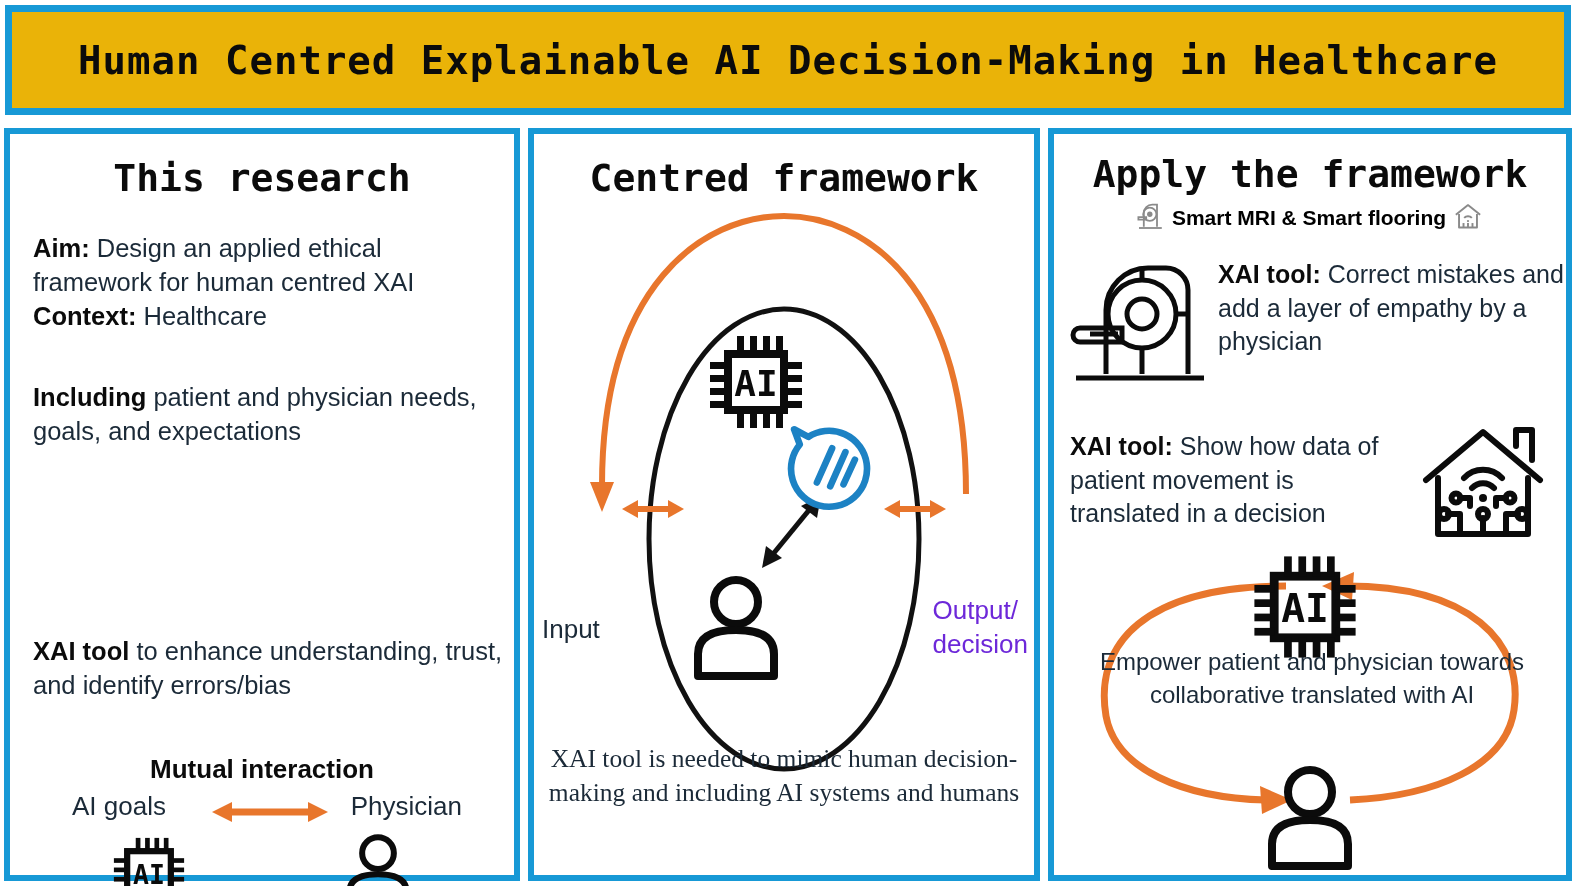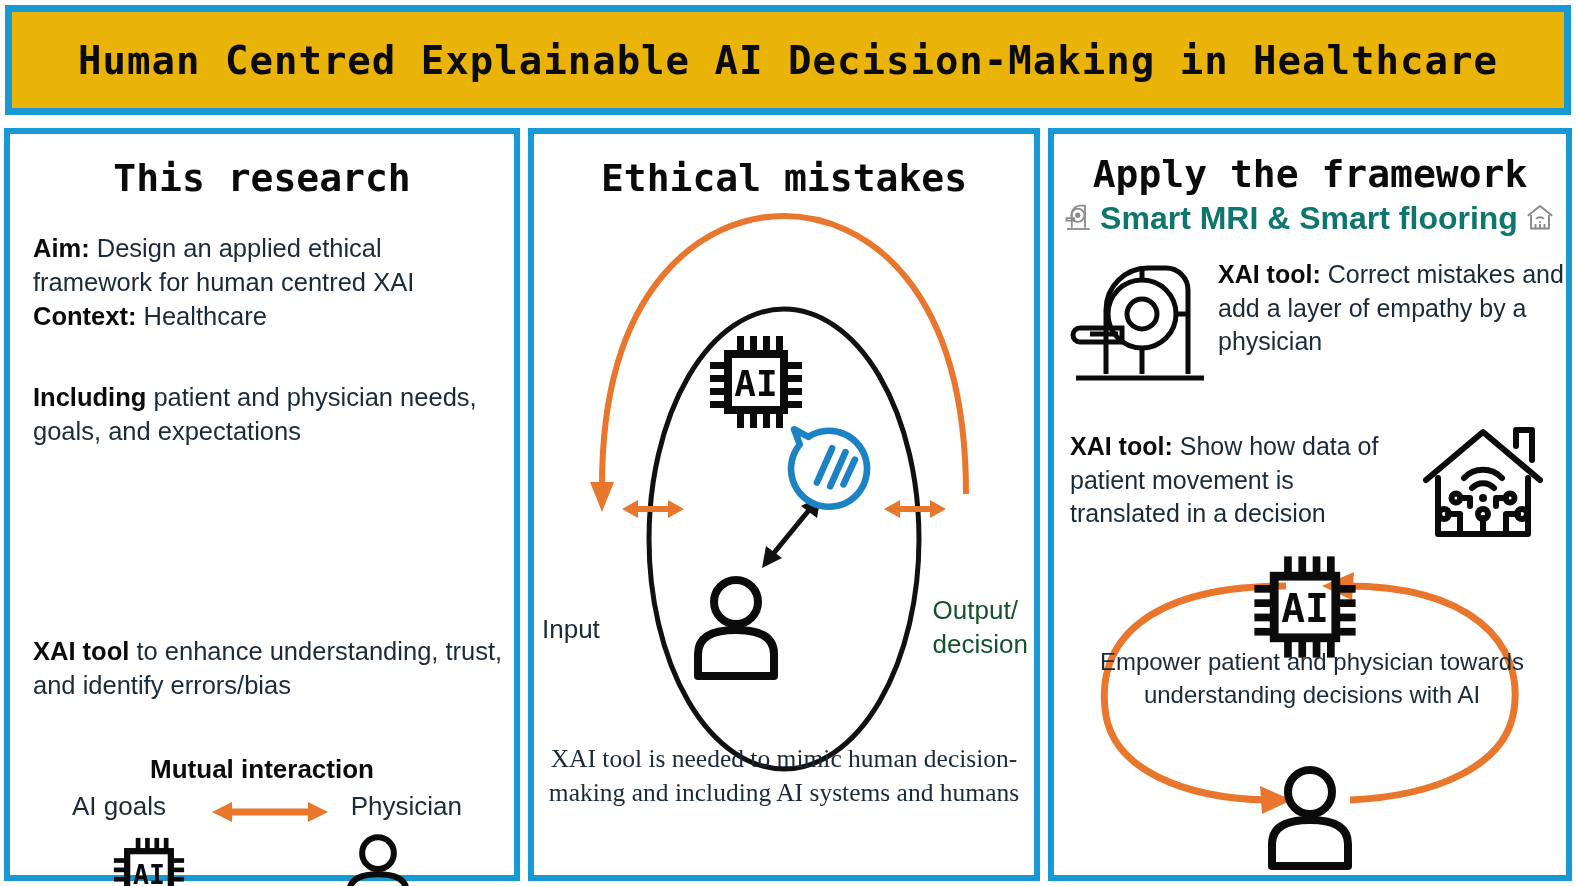--- a/index.html
+++ b/index.html
@@ -49,31 +49,31 @@
   .mi-left{position:absolute;left:62px;top:0;font-size:26px;color:#1b2a38;}
   .mi-right{position:absolute;right:52px;top:0;font-size:26px;color:#1b2a38;margin-left:28px;}
   .mi-arrow{position:absolute;left:200px;top:6px;}
   .ai-chip-left{position:absolute;left:100px;top:700px;}
   .person-left{position:absolute;left:330px;top:698px;}
 
   
   .mp-title{position:absolute;left:0;top:22px;width:100%;}
   .mid-svg{position:absolute;left:0;top:0;width:100%;height:100%;}
   .lbl-input{position:absolute;left:8px;top:480px;font-size:26px;color:#1b2a38;}
-  .lbl-output{position:absolute;right:6px;top:460px;font-size:26px;color:#14532d;text-align:left;line-height:1.3;}
+  .lbl-output{position:absolute;right:6px;top:460px;font-size:26px;color:#6d28d9;text-align:left;line-height:1.3;}
   .mp-caption{position:absolute;left:14px;top:608px;width:472px;text-align:center;
     font-size:25.5px;line-height:1.35;color:#1b2a38;font-family:Liberation Serif, serif;}
   .ai-chip-mid{position:absolute;left:172px;top:198px;}
   .person-mid{position:absolute;left:152px;top:440px;}
   .blue-think{position:absolute;left:243px;top:282px;}
 
   
   .rp-title{position:absolute;left:0;top:18px;width:100%;}
   .rp-sub{position:absolute;left:0;top:66px;width:100%;display:flex;align-items:center;justify-content:center;gap:6px;}
-  .rp-sub-text{font-weight:bold;font-size:32px;color:#0f766e;white-space:nowrap;}
+  .rp-sub-text{font-weight:bold;font-size:21px;color:#000000;white-space:nowrap;}
   .rp-mri{position:absolute;left:16px;top:122px;}
   .rp-txt1{position:absolute;left:164px;top:124px;width:350px;font-size:25px;line-height:1.34;color:#1b2a38;}
   .rp-txt1 b{font-weight:bold;color:#0b0b0b;}
   .rp-txt2{position:absolute;left:16px;top:296px;width:330px;font-size:25px;line-height:1.34;color:#1b2a38;}
   .rp-txt2 b{font-weight:bold;color:#0b0b0b;}
   .rp-house{position:absolute;left:364px;top:288px;}
   .ai-chip-right{position:absolute;left:196px;top:418px;}
   .person-right{position:absolute;left:206px;top:630px;}
   .rp-loop-txt{position:absolute;left:36px;top:512px;width:444px;text-align:center;
     font-size:24px;line-height:1.36;color:#1b2a38;}
@@ -148,21 +148,21 @@
     <div class="person-left">
       <svg width="76" height="80" viewBox="0 0 100 106">
         <circle cx="50" cy="28" r="21" fill="none" stroke="#0b0b0b" stroke-width="8"></circle>
         <path d="M12,102 L12,80 Q12,56 50,56 Q88,56 88,80 L88,102 Z" fill="none" stroke="#0b0b0b" stroke-width="8" stroke-linejoin="round"></path>
       </svg>
     </div>
   </div>
 
   <div class="panel" id="panel-mid">
 
-    <div class="panel-title mp-title">Ethical mistakes</div>
+    <div class="panel-title mp-title">Centred framework</div>
 
     <svg class="mid-svg" viewBox="0 0 500 741" preserveAspectRatio="none">
 
       <ellipse cx="250" cy="405" rx="135" ry="230" fill="none" stroke="#111" stroke-width="5"></ellipse>
 
       <path d="M432,360 C432,150 330,82 250,82 C170,82 68,150 68,352" fill="none" stroke="#E8762C" stroke-width="6"></path>
       <polygon points="68,378 56,348 80,348" fill="#E8762C"></polygon>
 
       <g>
         <line x1="95" y1="375" x2="143" y2="375" stroke="#E8762C" stroke-width="6"></line>
@@ -340,21 +340,21 @@
             <rect x="4" y="69" width="18" height="7"></rect>
           <rect x="78" y="30" width="18" height="7"></rect>
             <rect x="78" y="43" width="18" height="7"></rect>
           <rect x="78" y="56" width="18" height="7"></rect>
             <rect x="78" y="69" width="18" height="7"></rect>
         </g>
         <text x="50" y="64" font-family="'DejaVu Sans Mono',monospace" font-size="36" font-weight="bold" text-anchor="middle" fill="#0b0b0b">AI</text>
       </svg>
     </div>
 
-    <div class="rp-loop-txt">Empower patient and physician towards understanding decisions with AI</div>
+    <div class="rp-loop-txt">Empower patient and physician towards collaborative translated with AI</div>
 
     <div class="person-right">
       <svg width="100" height="106" viewBox="0 0 100 106">
         <circle cx="50" cy="28" r="22" fill="none" stroke="#0b0b0b" stroke-width="8"></circle>
         <path d="M12,102 L12,80 Q12,56 50,56 Q88,56 88,80 L88,102 Z" fill="none" stroke="#0b0b0b" stroke-width="8" stroke-linejoin="round"></path>
       </svg>
     </div>
   </div>
 
 </div>

